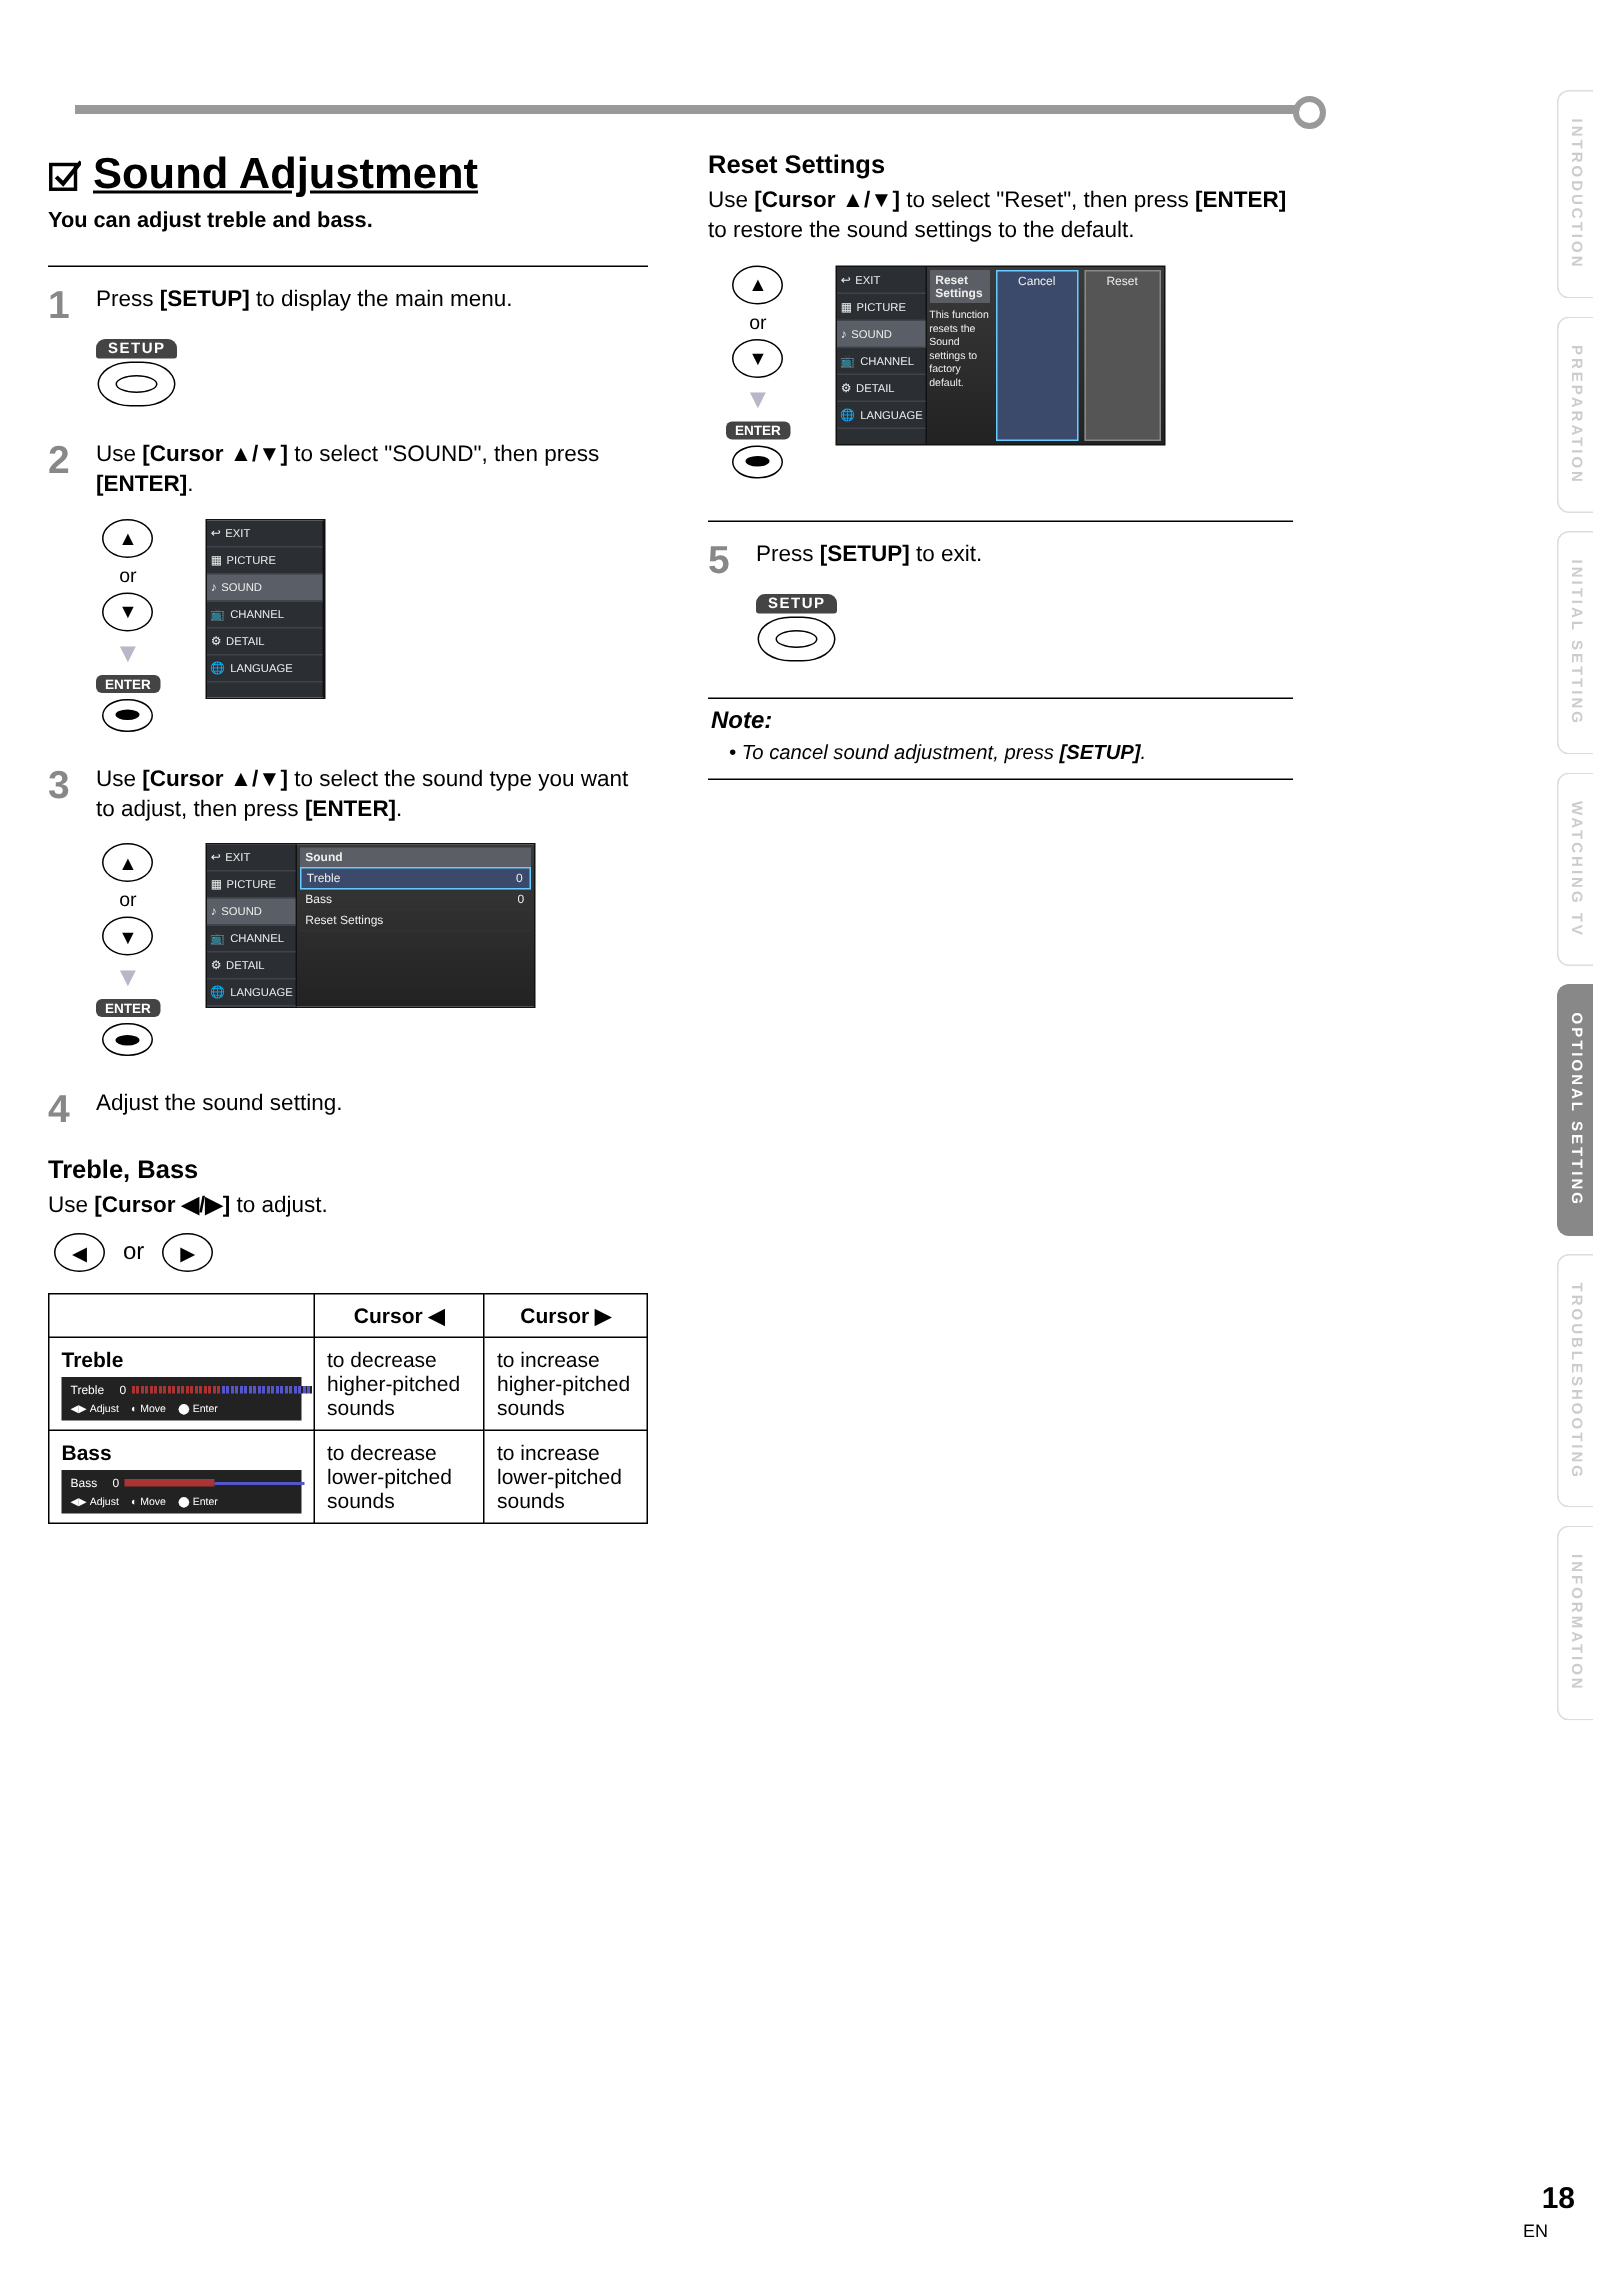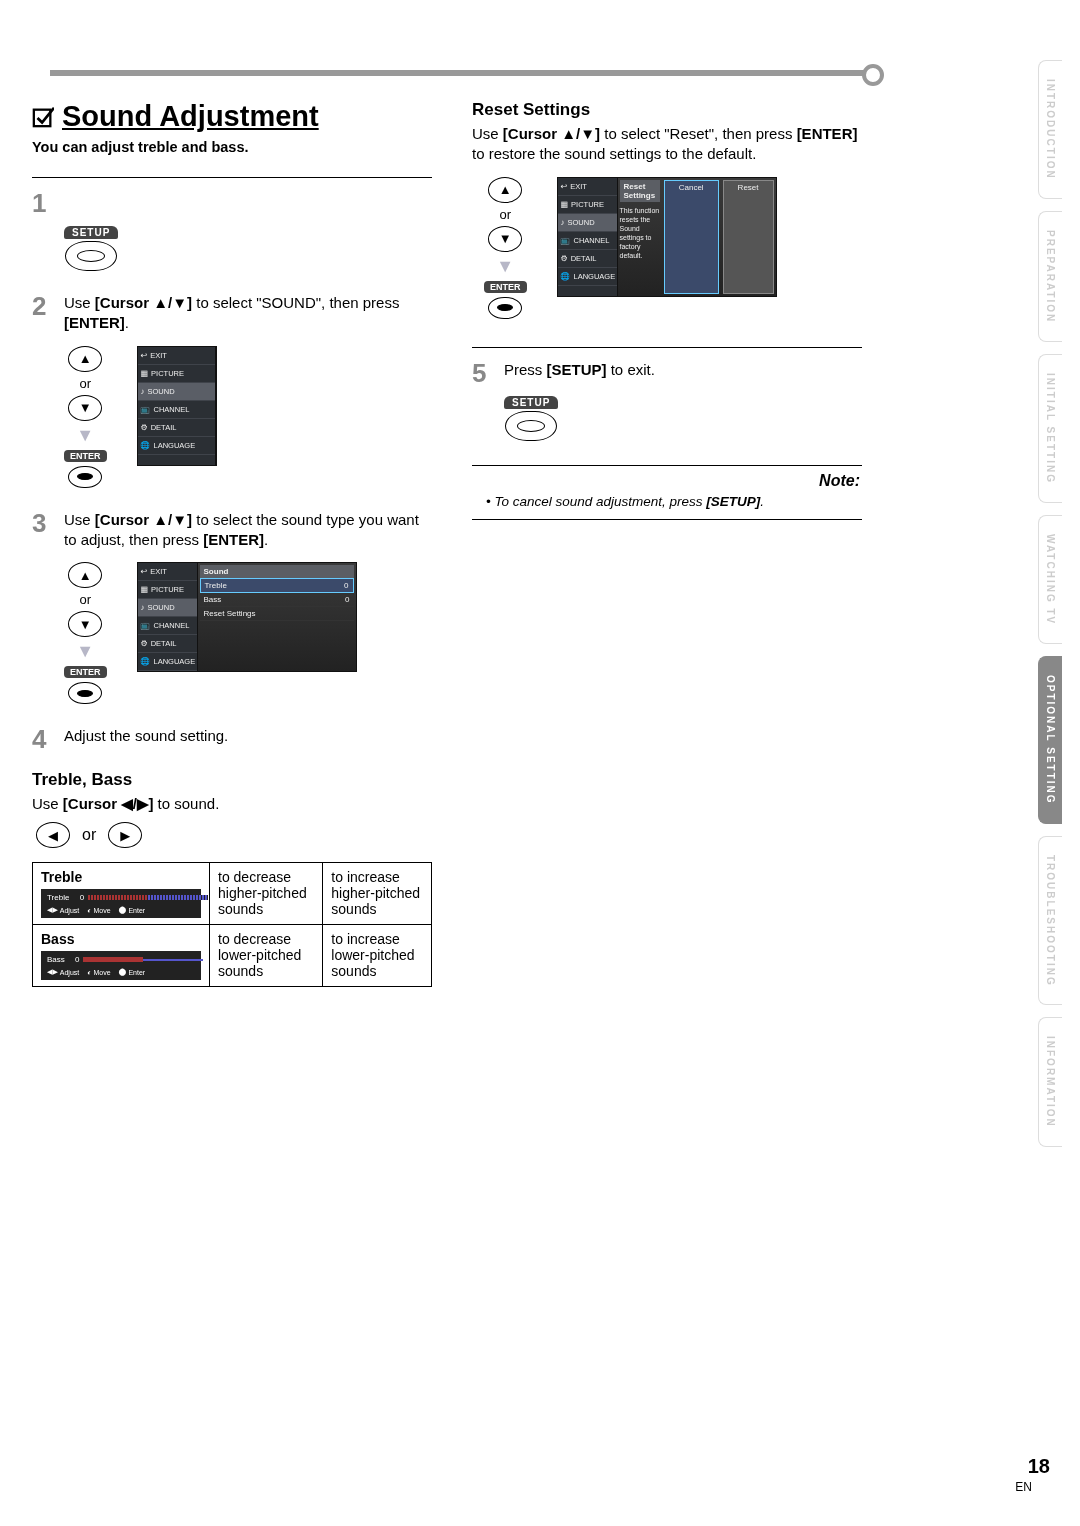--- a/index.html
+++ b/index.html
@@ -44,21 +44,21 @@
   .bar-row { display: flex; align-items: center; gap: 4px; }
   .slider { flex: 1; display: flex; align-items: center; }
   .slider-left, .slider-right { height: 5px; }
   .slider-left { background: repeating-linear-gradient(90deg,#a33,#a33 2px,#222 2px,#222 3px); width: 60px; }
   .slider-left.bass { background:#a33; width: 60px; }
   .slider-right { background: repeating-linear-gradient(90deg,#55c,#55c 2px,#222 2px,#222 3px); width: 60px; }
   .slider-right.bass { background:#55c; width:60px; height:2px; }
   .ctl-row { display: flex; gap: 8px; margin-top: 4px; font-size: 7px; align-items: center; }
   .ctl-row .pill { display: inline-flex; align-items: center; gap: 2px; }
   .note { border: 1px solid #000; border-left: none; border-right: none; padding: 6px 2px 10px; margin-top: 24px; }
-  .note-head { font-style: italic; font-weight: 800; font-size: 16px; text-align: right; }
+  .note-head { font-style: italic; font-weight: 800; font-size: 16px; }
   .note-body { font-style: italic; font-size: 13.5px; margin-top: 4px; padding-left: 12px; }
   .note-body::before { content: "•  "; }
   .reset-btns { display: flex; flex-direction: row; gap: 4px; font-size: 8px; }
   .rbtn { background: #555; padding: 2px 14px; text-align: center; color: #eee; border: 1px solid #888; }
   .tabs { position: absolute; right: 18px; top: 60px; display: flex; flex-direction: column; gap: 12px; }
   .tab { writing-mode: vertical-rl; font-size: 10px; letter-spacing: 2px; color: #ccc; border: 1px solid #ddd; border-right: none; padding: 18px 6px; border-radius: 8px 0 0 8px; font-weight: 700; text-transform: uppercase; }
   .tab.active { background: #888; color: #fff; border-color: #888; }
   .pagenum { position: absolute; right: 30px; bottom: 32px; text-align: right; }
   .pagenum .n { font-size: 20px; font-weight: 800; }
   .pagenum .lang { font-size: 12px; margin-top: 2px; margin-right:18px;}
@@ -80,20 +80,23 @@
         </svg>
       <span>Sound Adjustment</span>
     </h1>
     <div class="intro">You can adjust treble and bass.</div>
 
     <div class="step-rule"></div>
 
     
     <div class="step">
       <div class="stepnum">1</div>
+      <div class="steptxt">
+        <span>Press </span><b>[<span>SETUP</span>]</b><span> to display the main menu.</span>
+      </div>
     </div>
     <div class="setup-btn">
       <div class="setup-label">SETUP</div>
       <div class="oval-btn">
           <div class="oval-inner"></div>
         </div>
     </div>
 
     
     <div class="step" style="margin-top:22px">
@@ -206,30 +209,35 @@
     </div>
 
     
     <div class="step" style="margin-top:22px">
       <div class="stepnum">4</div>
       <div class="steptxt">Adjust the sound setting.</div>
     </div>
 
     <div class="subhead">Treble, Bass</div>
     <div class="steptxt" style="margin-top:4px">
-      <span>Use </span><b>[Cursor ◀/▶]</b><span> to sound.</span>
+      <span>Use </span><b>[Cursor ◀/▶]</b><span> to adjust.</span>
     </div>
     <div class="lr-row">
       <div class="round-arrow-h">◀</div>
       <span>or</span>
       <div class="round-arrow-h">▶</div>
     </div>
 
     <table class="adj">
       <tbody>
+          <tr>
+        <th></th>
+        <th>Cursor ◀</th>
+        <th>Cursor ▶</th>
+      </tr>
       <tr>
         <td>
           <b>Treble</b>
           <div class="bar-box">
             <div class="bar-row"><span>Treble</span>&nbsp;<span>0</span><div class="slider">
                     <div class="slider-left"></div>
                     <div class="slider-right"></div>
                   </div></div>
             <div class="ctl-row">
                   <span class="pill">◀▶ <span>Adjust</span></span>

